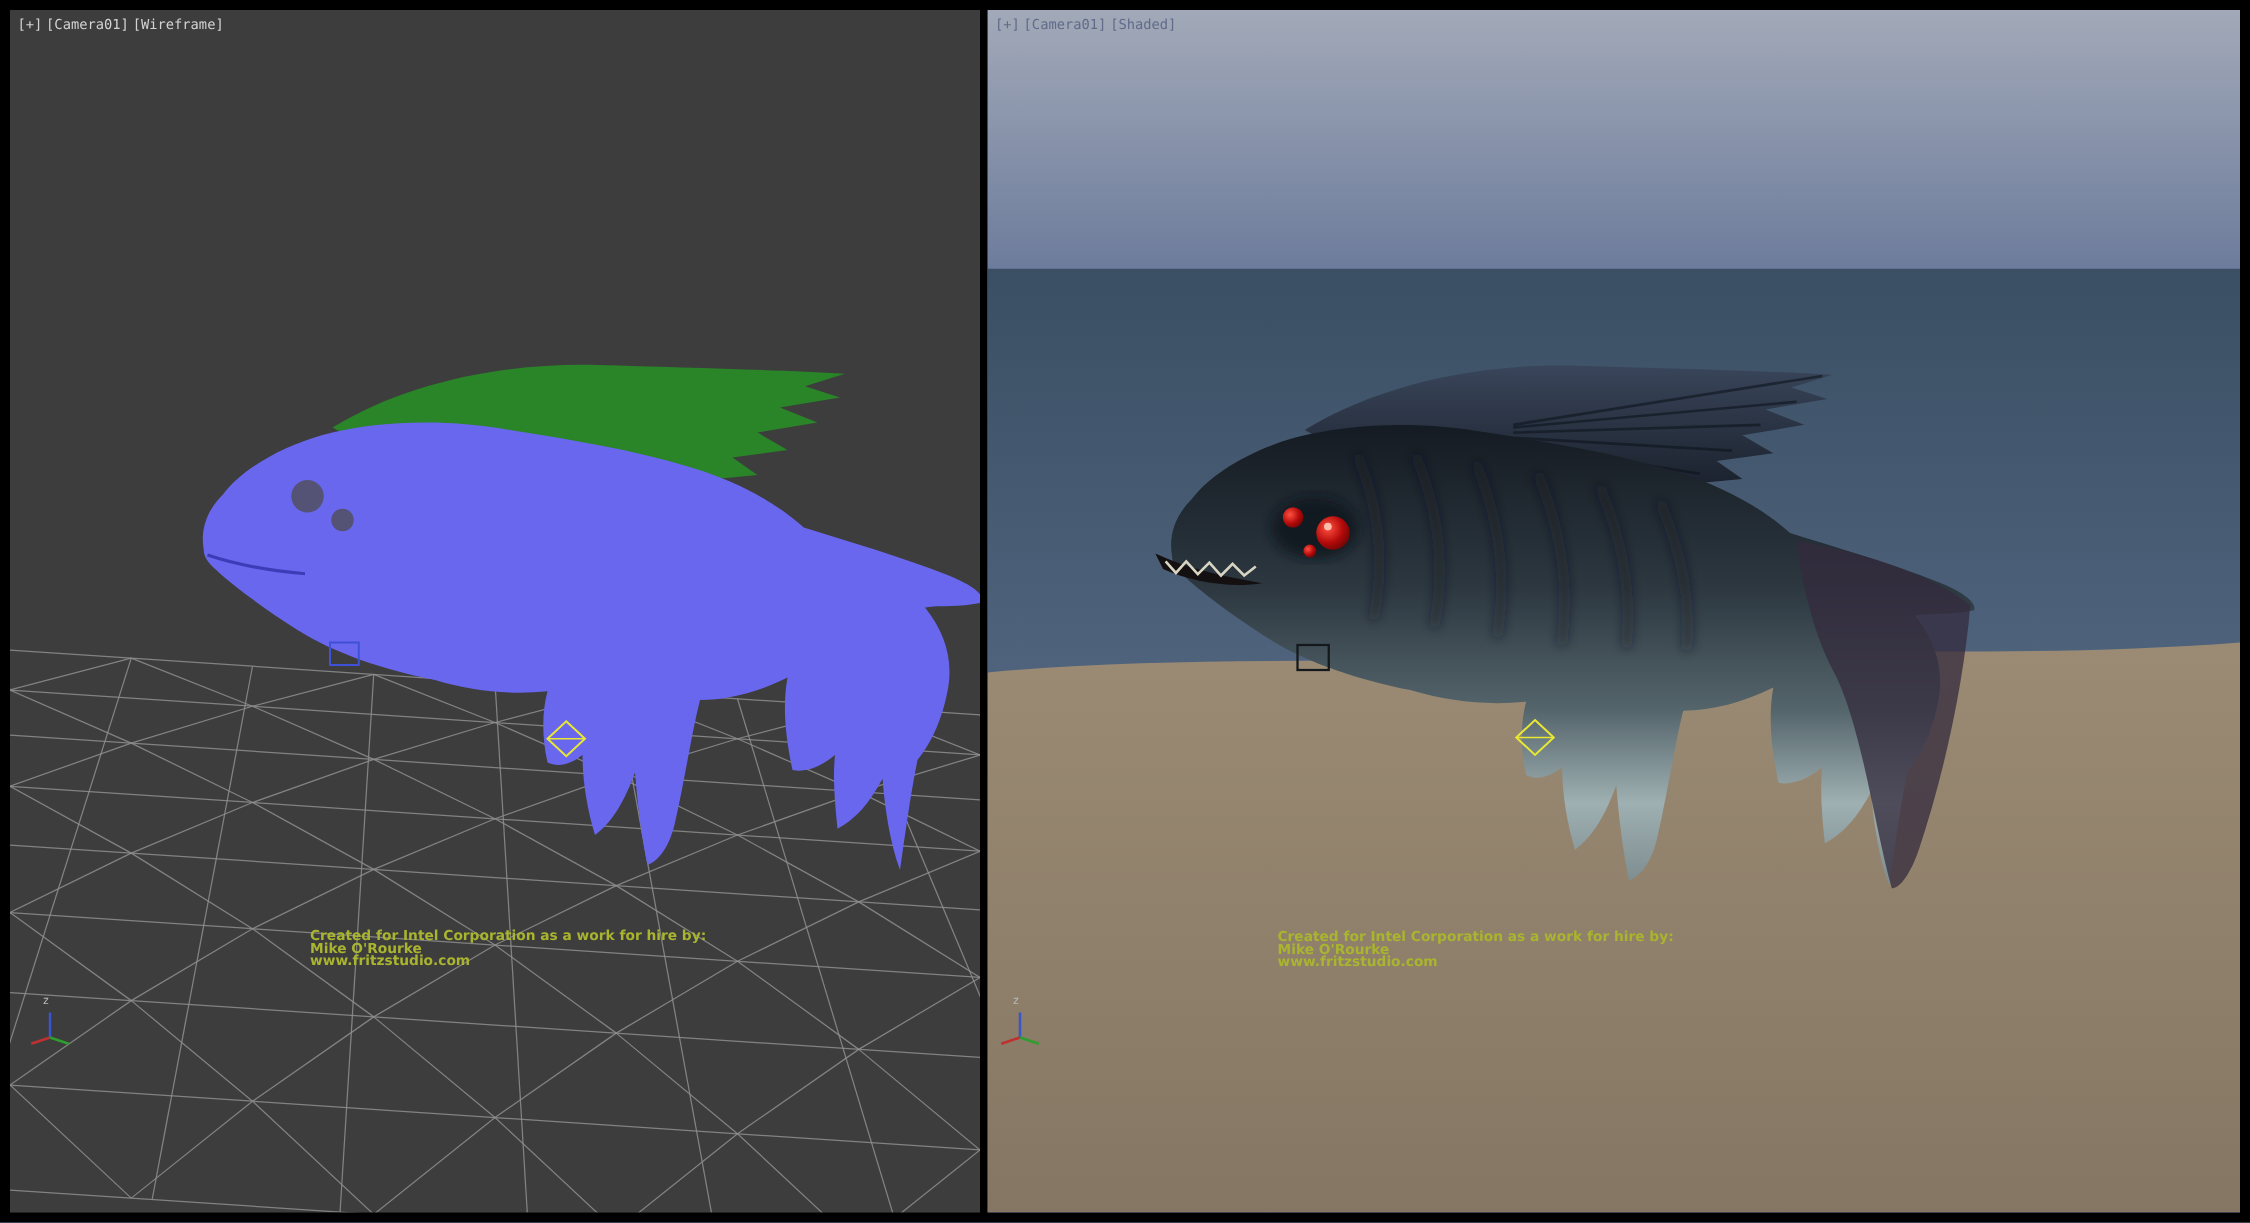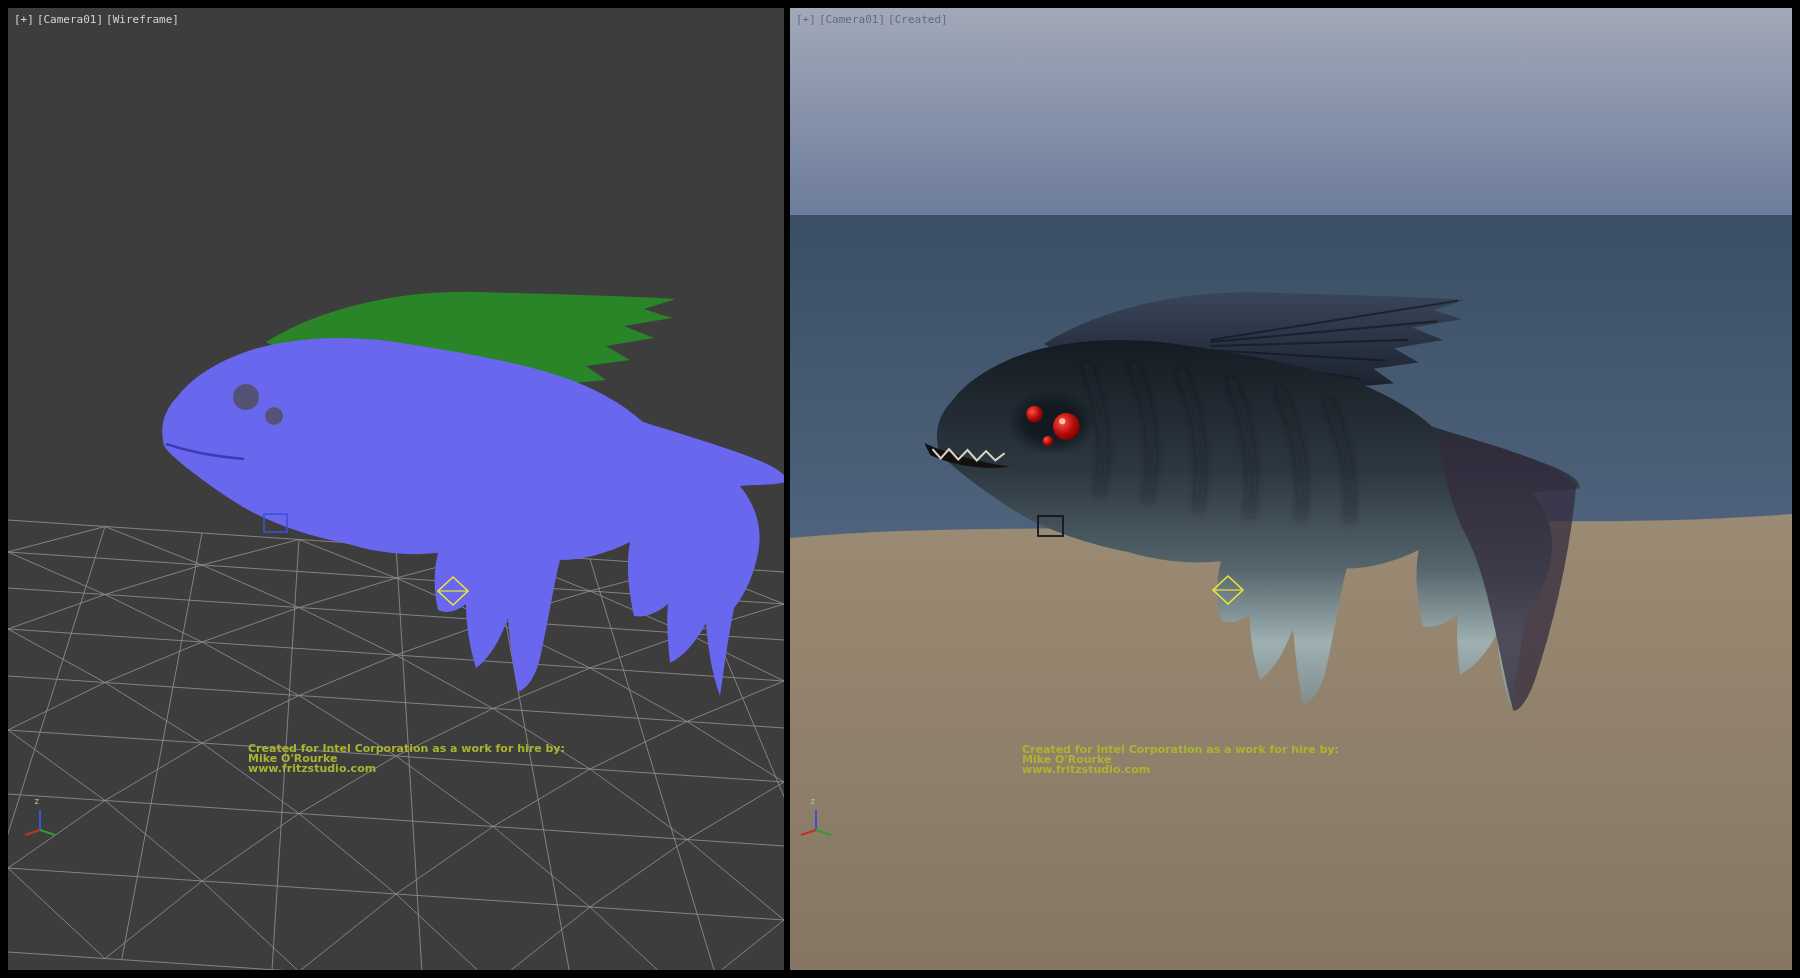--- a/index.html
+++ b/index.html
@@ -260,21 +260,21 @@
       <path d="M150,436 L158,445 L166,436 L175,446 L184,437 L193,447 L202,438 L211,447 L220,440" stroke="#d8d4c2" stroke-width="2" fill="none"></path>
     </g>
 
     <rect x="248" y="508" width="25" height="20" fill="none" stroke="#15181c" stroke-width="1.8"></rect>
     <use href="#gizmo-diamond" x="438" y="582"></use>
   </svg>
 
   <div class="vp-label">
     <span>[+]</span>
     <span>[Camera01]</span>
-    <span>[Created]</span>
+    <span>[Shaded]</span>
   </div>
 
   <div class="watermark">
     <div>Created for Intel Corporation as a work for hire by:</div>
     <div>Mike O'Rourke</div>
     <div>www.fritzstudio.com</div>
   </div>
 
   <div class="axis-tripod">
     <span class="axis-z-label">z</span>

